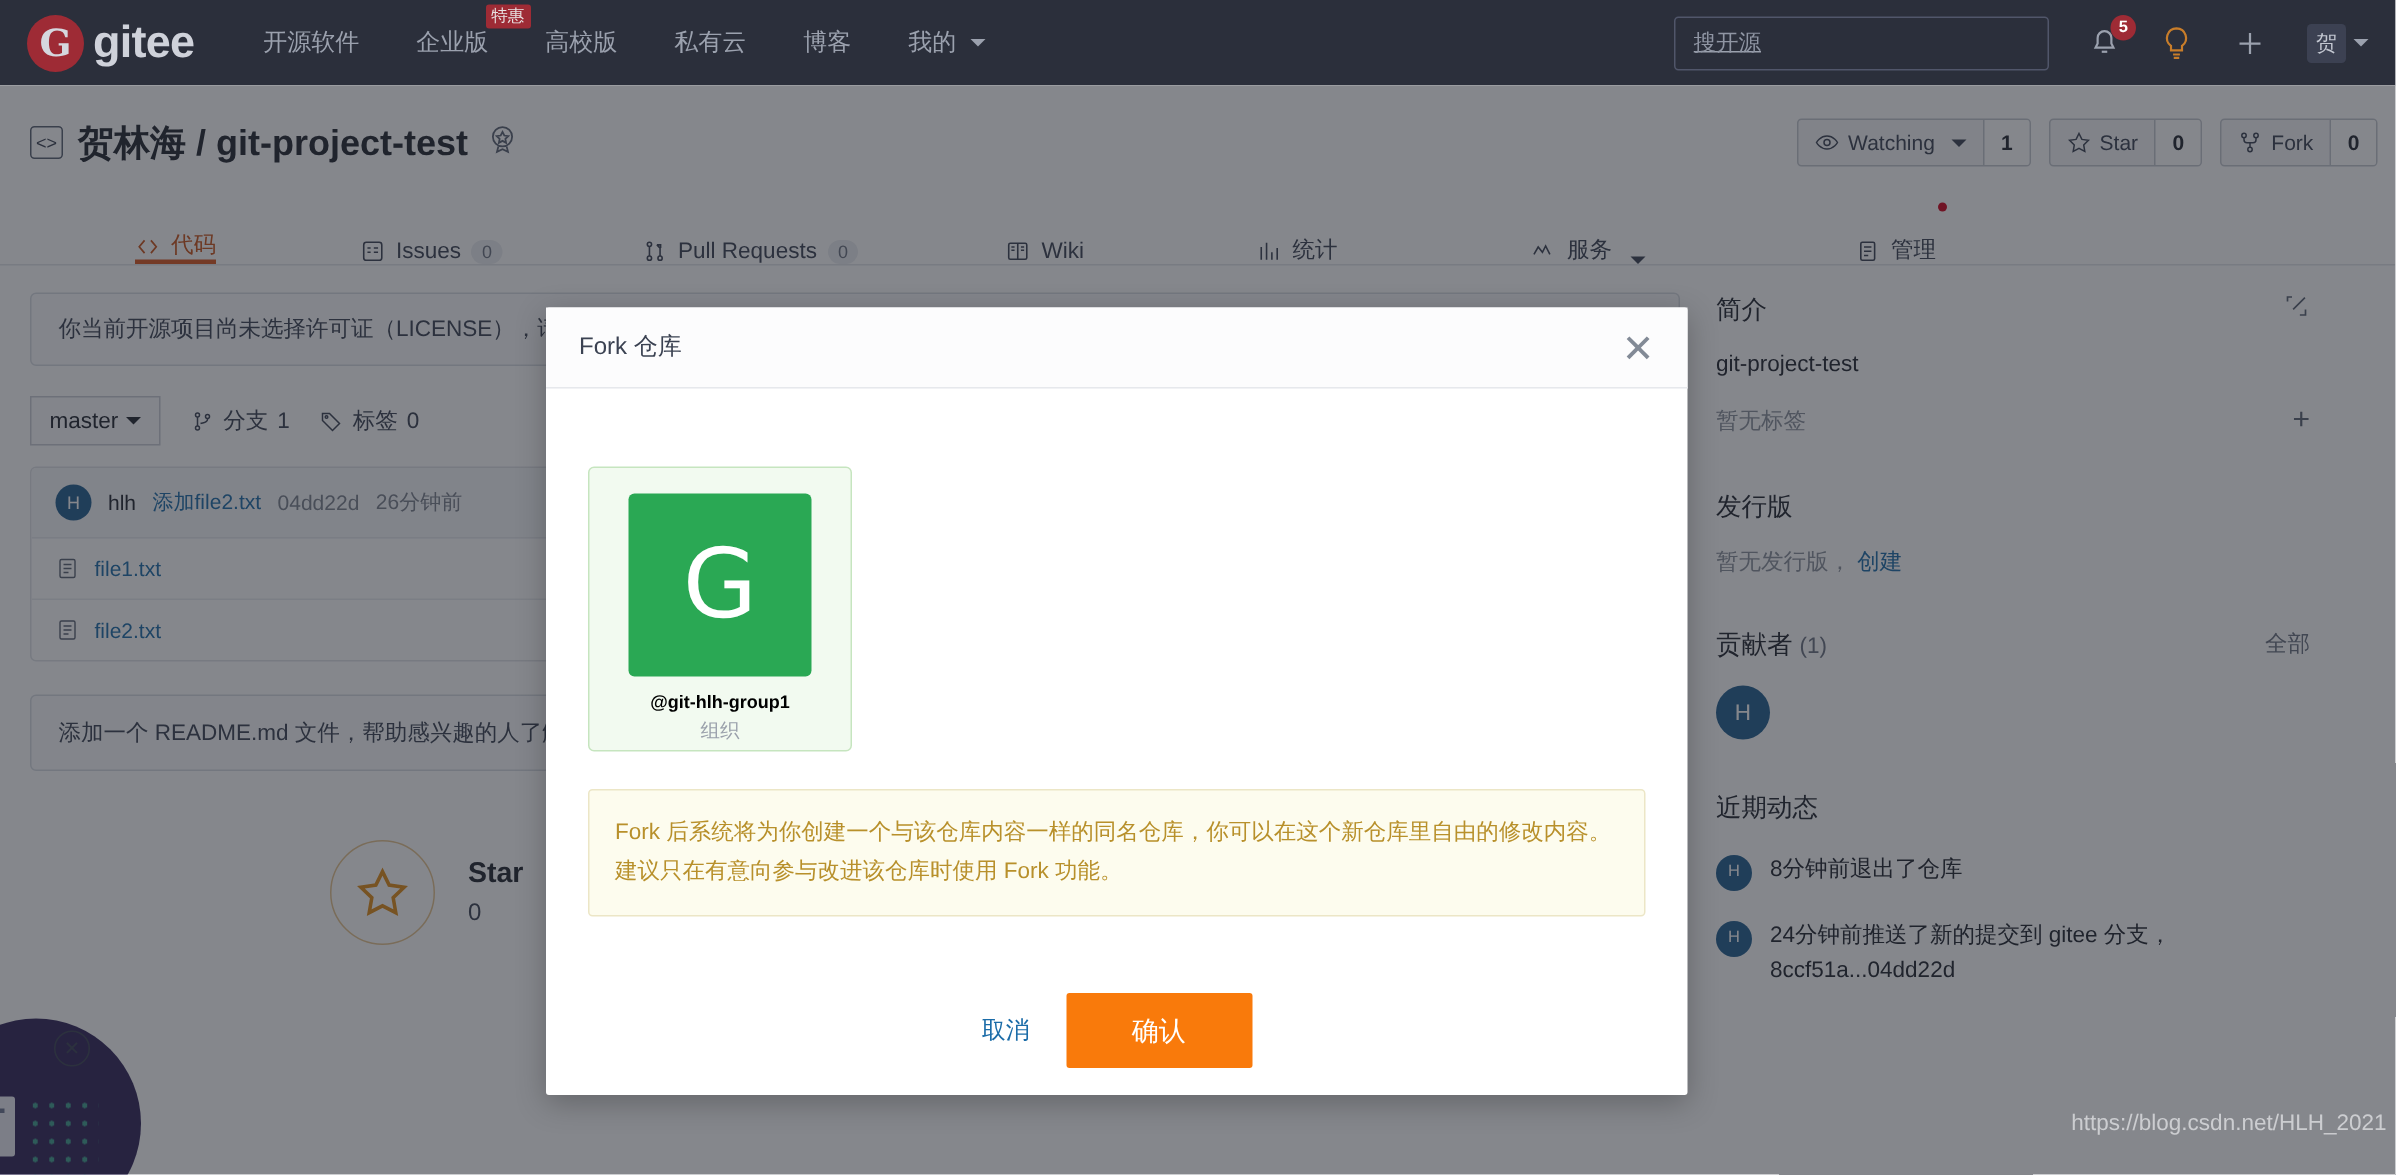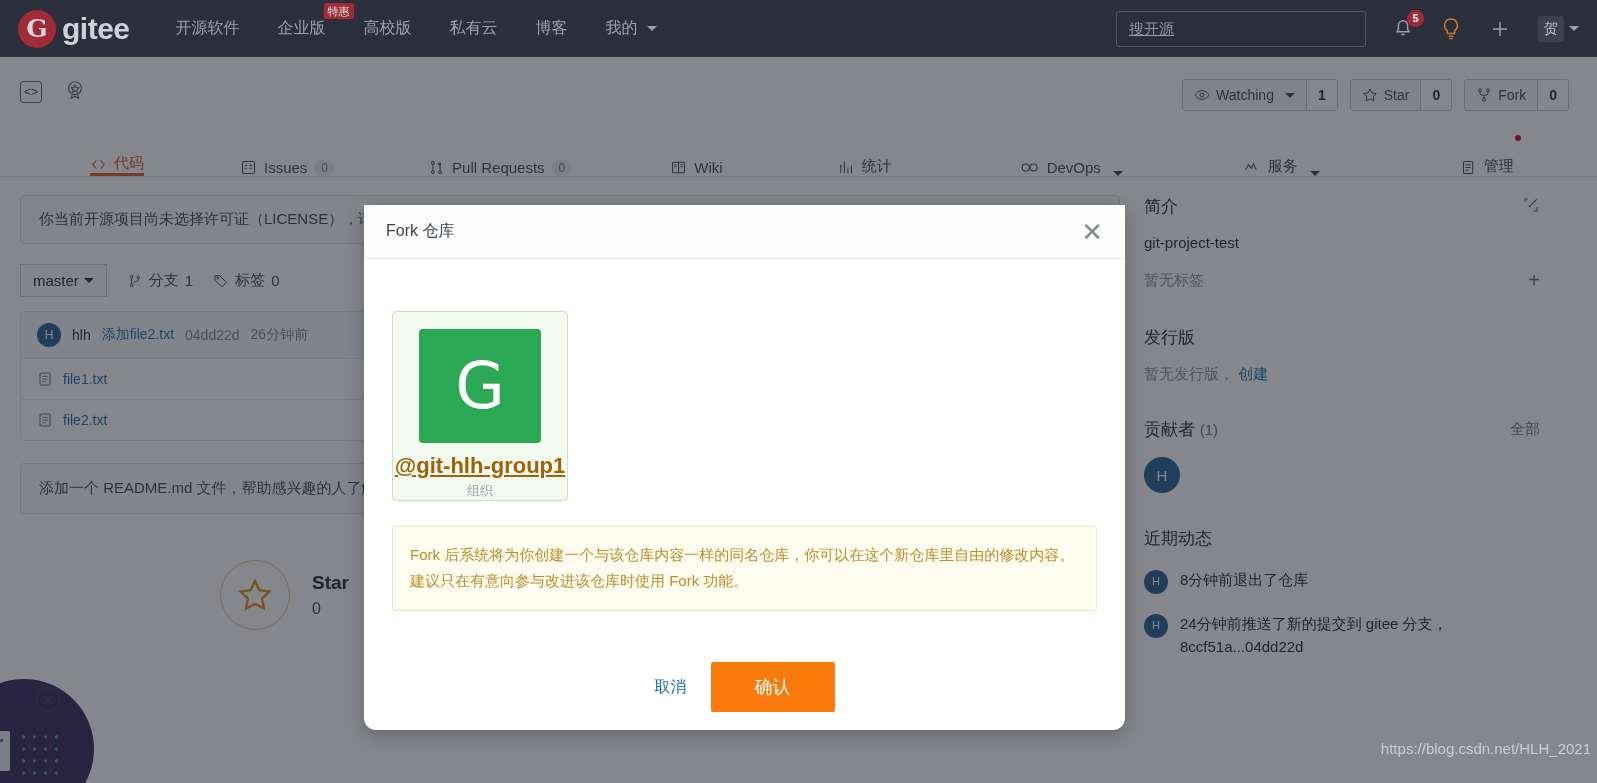--- a/index.html
+++ b/index.html
@@ -85,21 +85,21 @@
   .repo-title-row { display: flex; align-items: center; }
   .code-icon-box {
     width: 22px; height: 22px; border: 1px solid #5a6272; border-radius: 3px;
     color: #3b4252; font-size: 12px;
     display: flex; align-items: center; justify-content: center; margin-right: 10px;
   }
   .repo-title { font-size: 24px; font-weight: bold; color: #20242e; }
   .repo-title .slash { font-weight: bold; }
   .medal-icon { margin-left: 12px; color: #5a6272; }
   .repo-actions {
-    position: absolute; right: 28px; top: 22px;
+    position: absolute; right: 12px; top: 22px;
     display: flex; align-items: center;
   }
   .btn-group {
     display: flex; align-items: center; margin-left: 12px;
     border: 1px solid #c3c7cf; border-radius: 3px; overflow: hidden;
     height: 32px; background: #f6f7f9;
   }
   .btn-seg {
     display: flex; align-items: center; gap: 6px;
     padding: 0 11px; height: 100%; font-size: 14px; color: #3b4252;
@@ -249,21 +249,21 @@
   }
 
   
   .overlay {
     position: absolute; top: 57px; left: 0; width: 1597px; height: 726px;
     background: rgba(32, 36, 46, 0.55);
   }
   .modal {
     position: absolute; left: 364px; top: 205px;
     width: 761px; height: 525px;
-    background: #ffffff; border-radius: 12px;
+    background: #ffffff; border-radius: 2px;
     box-shadow: 0 5px 20px rgba(0,0,0,0.25);
     display: flex; flex-direction: column;
   }
   .modal-head {
     height: 54px; border-bottom: 1px solid #e6e8ec;
     display: flex; align-items: center; justify-content: space-between;
     padding: 0 22px; background: #fcfcfd;
   }
   .modal-title { font-size: 16px; color: #3b4252; }
   .modal-close {
@@ -276,21 +276,21 @@
     margin-top: 25px; width: 176px; height: 190px;
     border: 1px solid #c6e5bf; border-radius: 4px; background: #f2faf0;
     display: flex; flex-direction: column; align-items: center;
     padding-top: 17px; cursor: pointer;
   }
   .owner-avatar {
     width: 122px; height: 122px; border-radius: 4px; background: #2aa854;
     color: #ffffff; font-size: 64px; font-family: "DejaVu Sans", sans-serif;
     display: flex; align-items: center; justify-content: center;
   }
-  .owner-name { margin-top: 10px; font-size: 22px; font-weight: bold; color: #a16207; text-decoration: underline; }
+  .owner-name { margin-top: 10px; font-size: 12px; font-weight: bold; color: #000000; }
   .owner-type { margin-top: 3px; font-size: 13px; color: #9aa0ab; }
   .info-box {
     margin-top: 25px; background: #fdfcee; border: 1px solid #ece6c6;
     border-radius: 3px; padding: 15px 17px;
     font-size: 15px; color: #b8902b; line-height: 1.75;
   }
   .modal-foot {
     height: 86px; display: flex; align-items: center;
     justify-content: center; padding: 0 28px; gap: 24px;
   }
@@ -359,20 +359,25 @@
         <span class="caret"></span>
       </div>
     </div>
   </div>
 
   <div class="page">
 
     <div class="repo-head">
       <div class="repo-title-row">
         <div class="code-icon-box">&lt;&gt;</div>
+        <div class="repo-title">
+          <span>贺林海</span>
+          <span class="slash">/</span>
+          <span>git-project-test</span>
+        </div>
         <span class="medal-icon">
           <svg width="22" height="22" viewBox="0 0 24 24" fill="none" stroke="#5a6272" stroke-width="1.3">
             <circle cx="12" cy="10" r="7"></circle>
             <path d="M12 6.5l1.3 2.6 2.9.4-2.1 2 .5 2.9-2.6-1.4-2.6 1.4.5-2.9-2.1-2 2.9-.4z"></path>
             <path d="M9 17l-1 4 4-2 4 2-1-4"></path>
           </svg>
         </span>
       </div>
 
       <div class="repo-actions">
@@ -442,28 +447,20 @@
           <path d="M12 4.5v15M6 8h3M6 11h3M15 8h3M15 11h3"></path>
         </svg>
         <span>Wiki</span>
       </div>
       <div class="tab" style="margin-right:128px">
         <svg width="17" height="17" viewBox="0 0 24 24" fill="none" stroke="#3b4252" stroke-width="1.5">
           <path d="M4 20V8M9 20V4M14 20v-7M19 20v-11"></path>
         </svg>
         <span>统计</span>
       </div>
-      <div class="tab" style="margin-right:120px">
-        <svg width="20" height="17" viewBox="0 0 28 20" fill="none" stroke="#3b4252" stroke-width="1.5">
-          <circle cx="8" cy="10" r="5"></circle>
-            <circle cx="19" cy="10" r="5"></circle>
-        </svg>
-        <span>DevOps</span>
-        <span class="caret"></span>
-      </div>
       <div class="tab" style="margin-right:140px">
         <svg width="18" height="17" viewBox="0 0 24 24" fill="none" stroke="#3b4252" stroke-width="1.5">
           <path d="M3 15l4-7 4 5 3-6 4 8"></path>
         </svg>
         <span>服务</span>
         <span class="caret"></span>
       </div>
       <div class="tab">
         <svg width="17" height="17" viewBox="0 0 24 24" fill="none" stroke="#3b4252" stroke-width="1.5">
           <rect x="5" y="3.5" width="13" height="17" rx="1.5"></rect>

